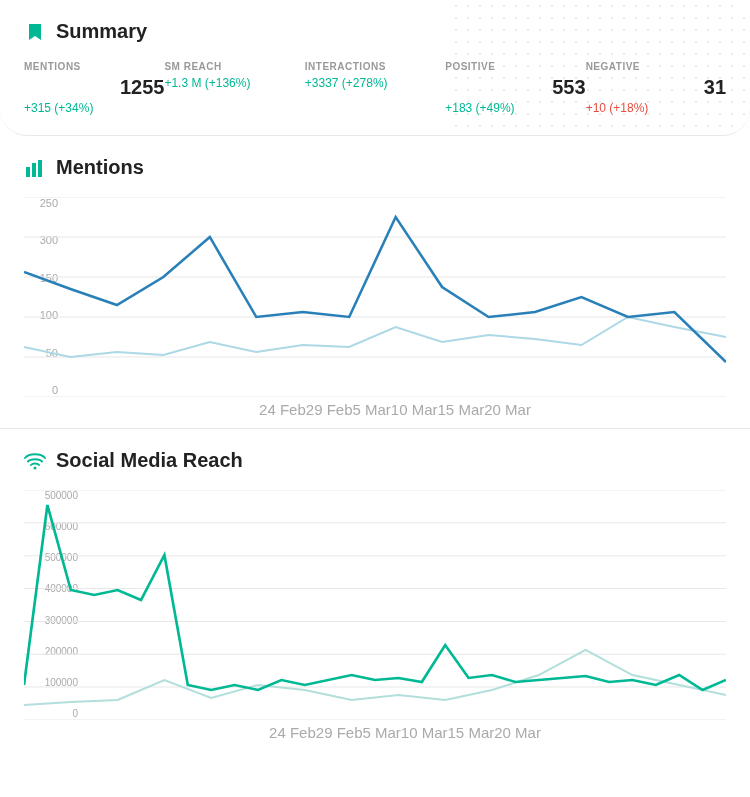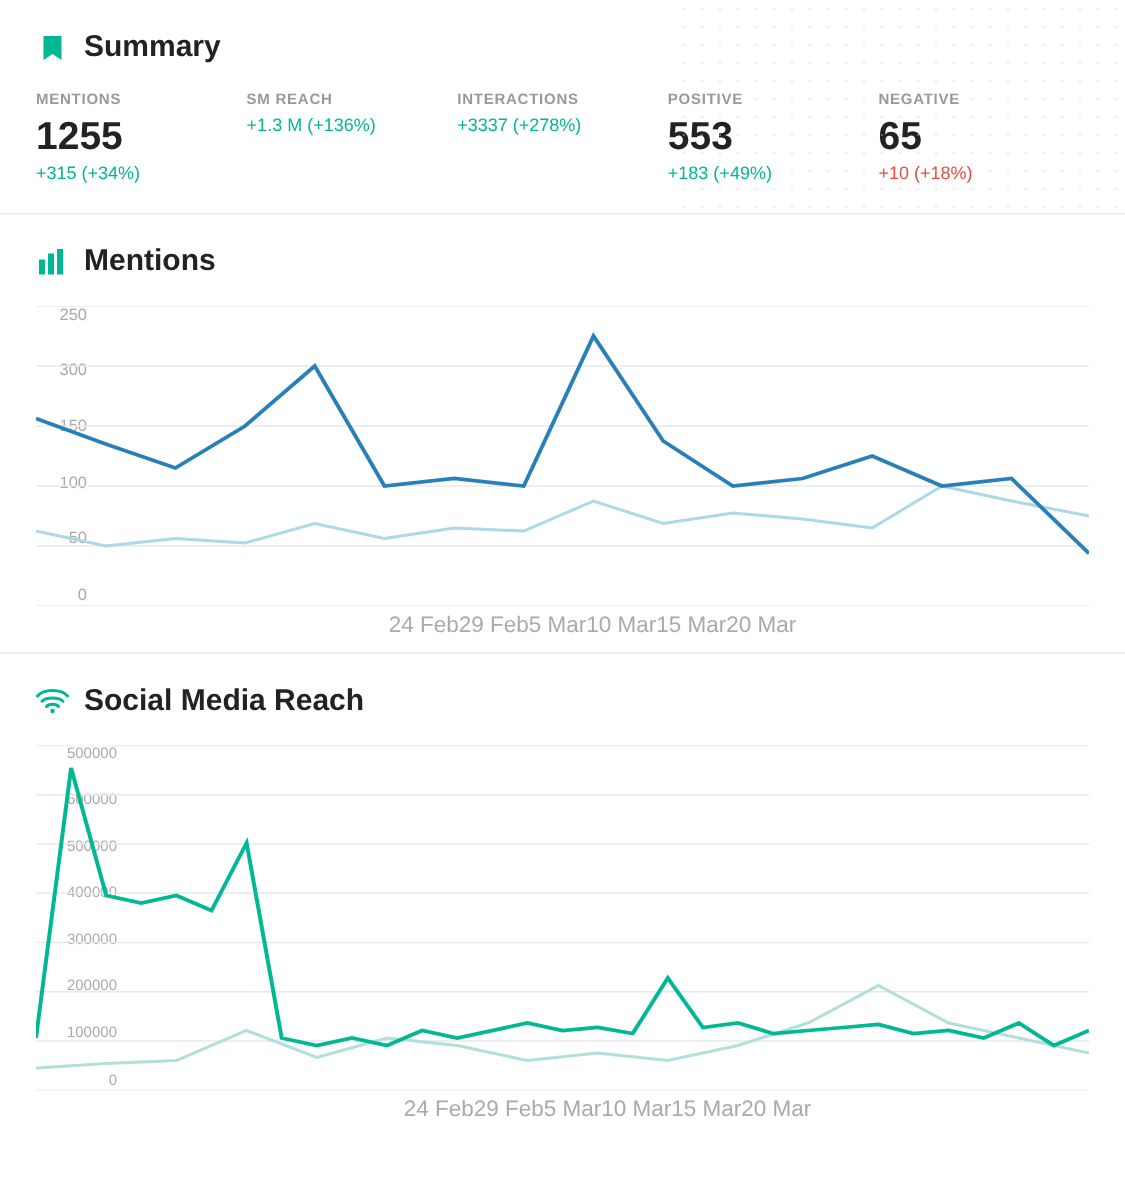--- a/index.html
+++ b/index.html
@@ -45,38 +45,40 @@
     .stat-label {
       font-size: 10px;
       font-weight: 700;
       color: #999;
       letter-spacing: 0.5px;
       text-transform: uppercase;
       margin-bottom: 4px;
     }
 
     .stat-value {
-      font-size: 26px;
+      font-size: 20px;
       font-weight: 700;
       color: #222;
       line-height: 1.1;
+      text-align: right;
     }
 
     .stat-change {
       font-size: 12px;
       margin-top: 3px;
     }
 
     .stat-change.positive { color: #00b894; }
     .stat-change.negative { color: #e74c3c; }
 
     
     .summary-section {
       position: relative;
       overflow: hidden;
+      border-radius: 27px;
     }
 
     .summary-section::after {
       content: '';
       position: absolute;
       top: 0;
       right: 0;
       width: 300px;
       height: 100%;
       background-image: radial-gradient(circle, #ccc 1px, transparent 1px);
@@ -143,21 +145,21 @@
     <div class="stat-label">INTERACTIONS</div>
     <div class="stat-change positive">+3337 (+278%)</div>
   </div>
       <div class="stat-item">
     <div class="stat-label">POSITIVE</div>
     <div class="stat-value">553</div>
     <div class="stat-change positive">+183 (+49%)</div>
   </div>
       <div class="stat-item">
     <div class="stat-label">NEGATIVE</div>
-    <div class="stat-value">65</div>
+    <div class="stat-value">31</div>
     <div class="stat-change negative">+10 (+18%)</div>
   </div>
     </div>
 </div>
 
 <div class="chart-section">
   <div class="section-title">
     <svg class="section-icon" viewBox="0 0 22 22" fill="none">
       <rect x="2" y="10" width="4" height="10" fill="#00b894"></rect>
       <rect x="8" y="6" width="4" height="14" fill="#00b894"></rect>

